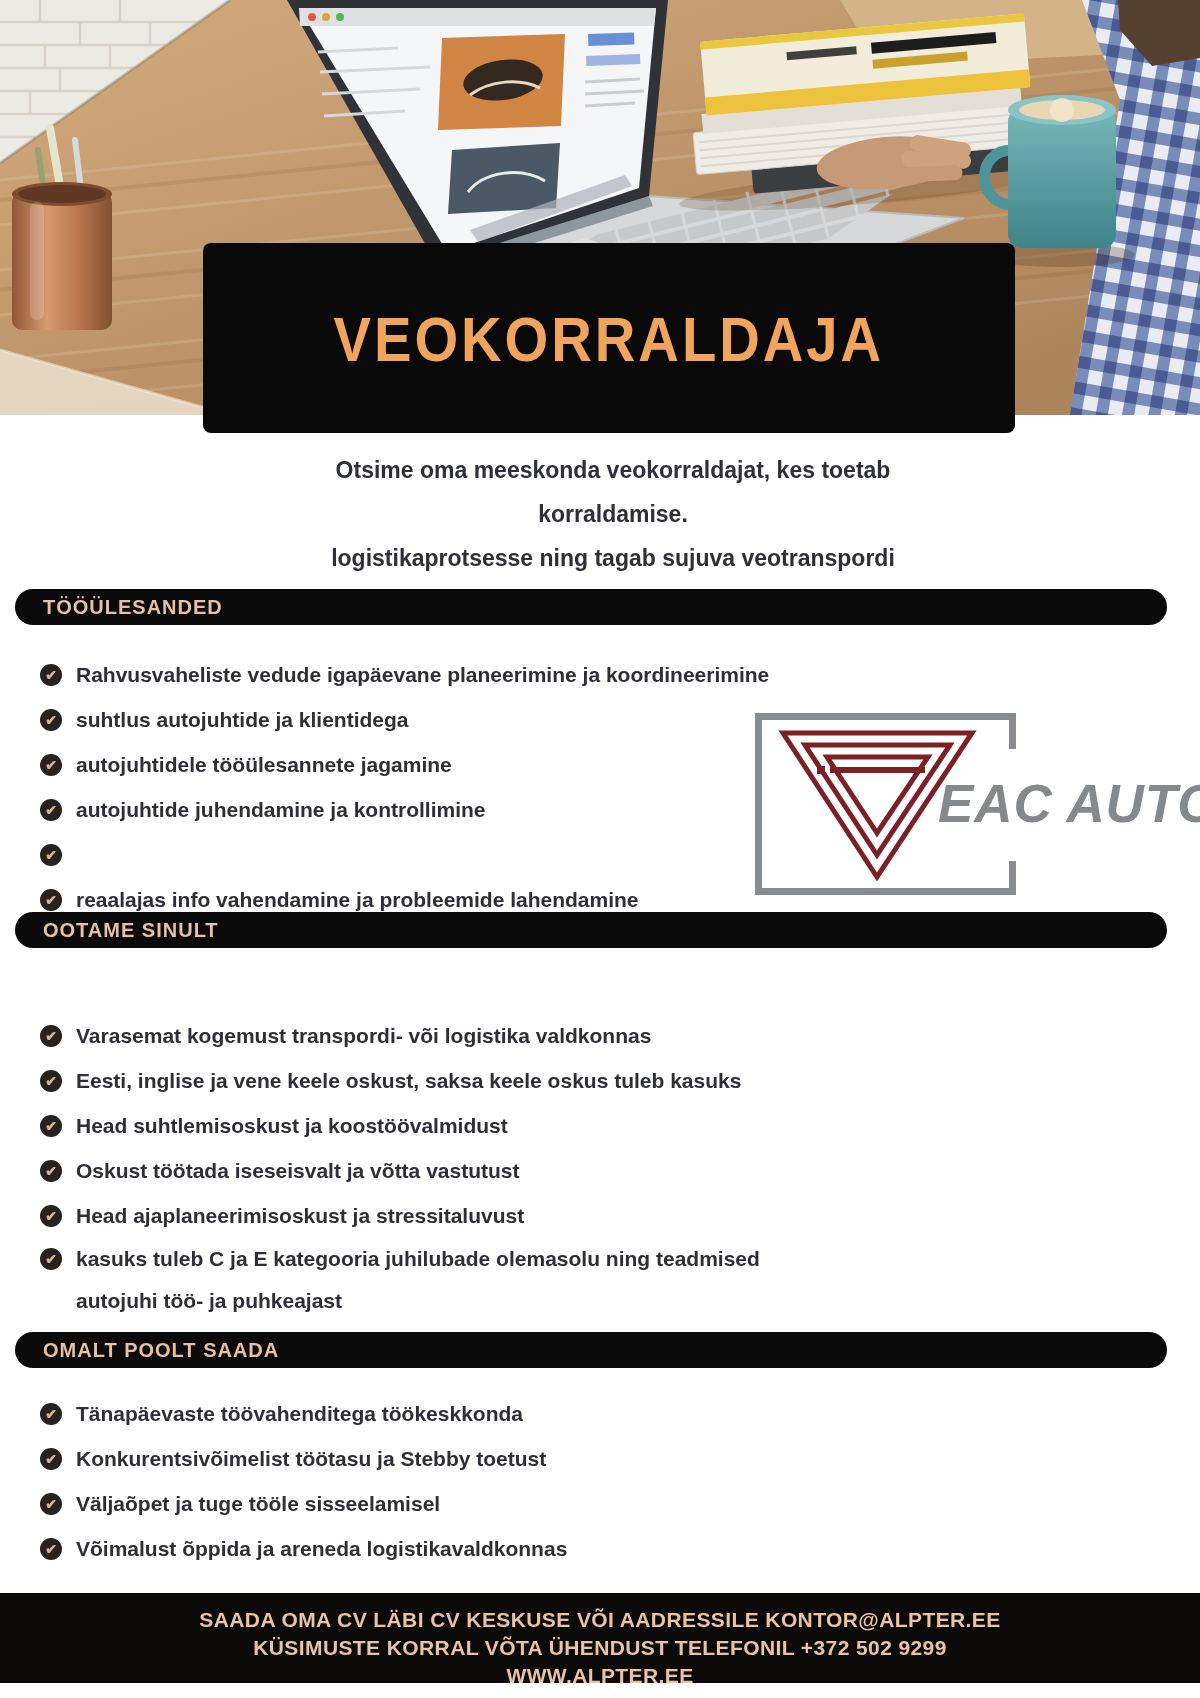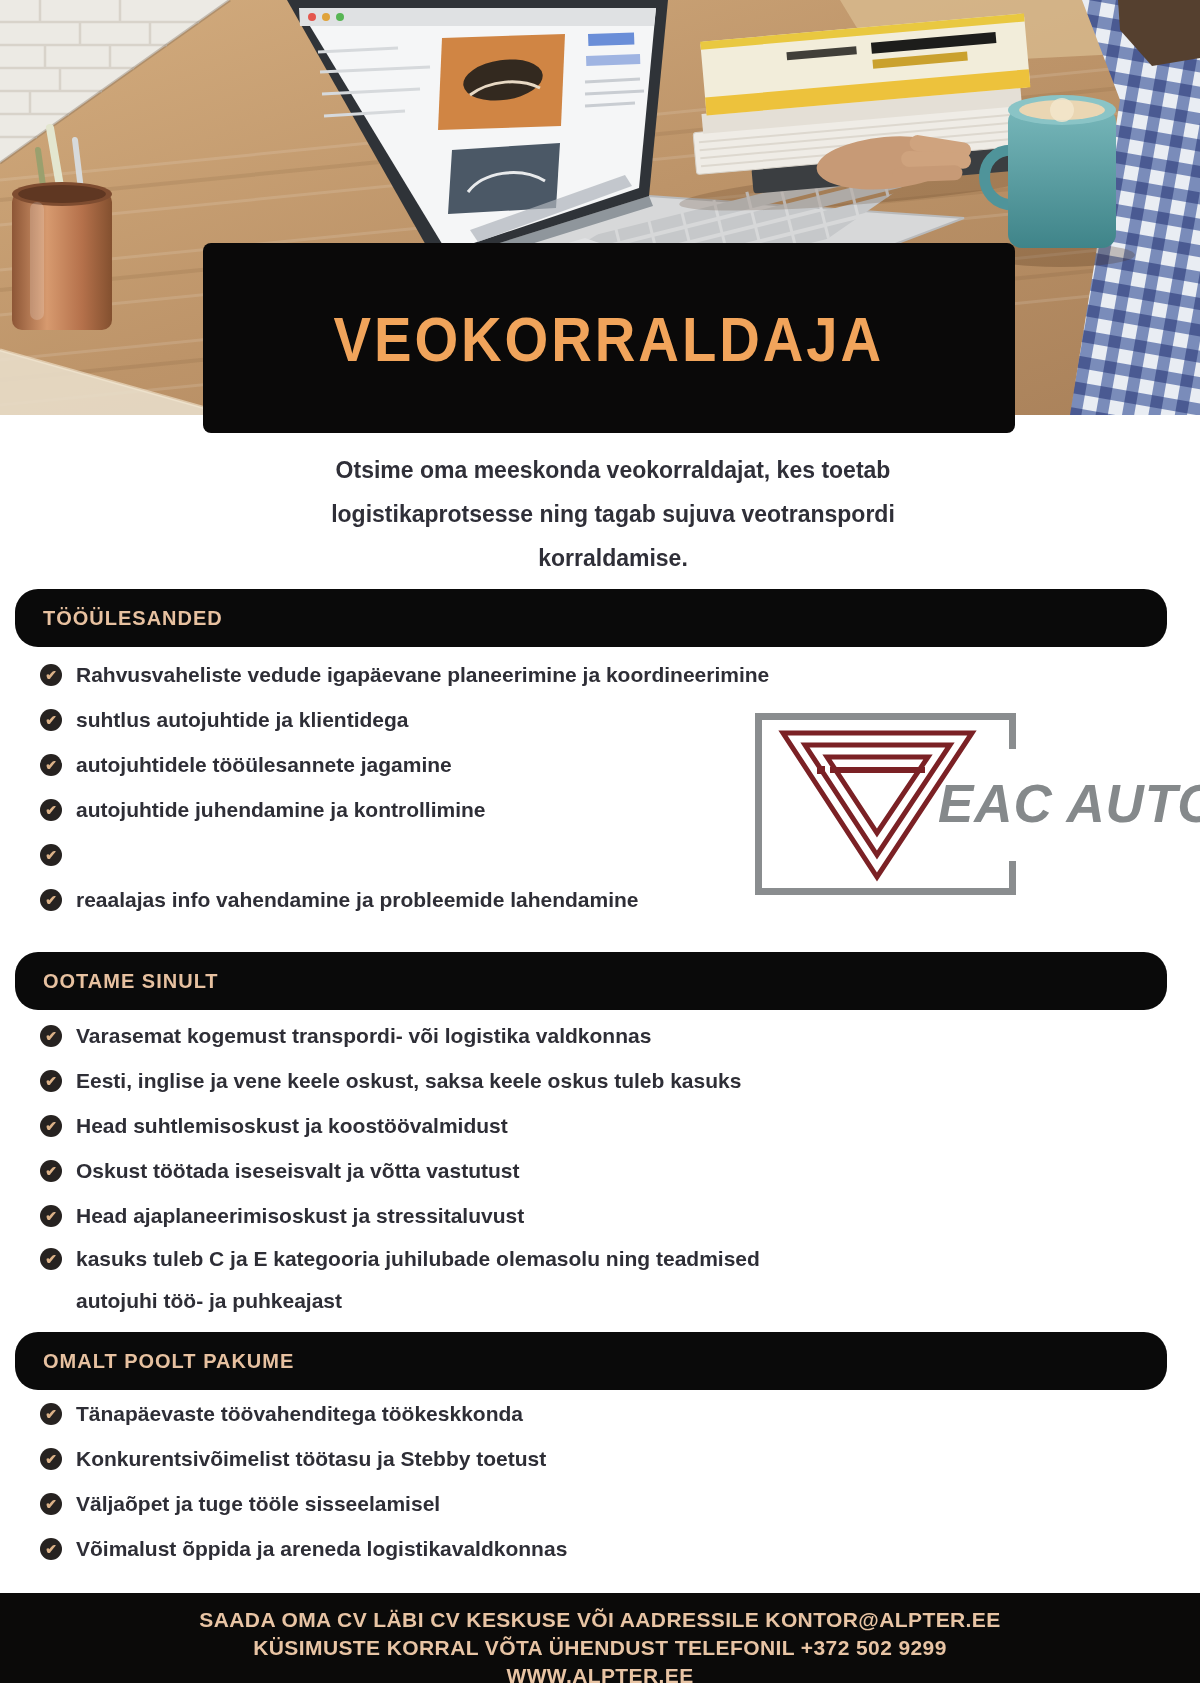--- a/index.html
+++ b/index.html
@@ -15,24 +15,24 @@
             border-radius:8px;display:flex;align-items:center;justify-content:center;}
   .titlebox h1{margin:0;font-size:58px;font-weight:700;color:#f1a45b;letter-spacing:3px;
                transform:scale(0.97,1.1);white-space:nowrap;}
 
   
   .intro{position:absolute;left:0;top:448px;width:1200px;text-align:center;
          font-size:23px;font-weight:bold;color:#2f2f38;}
   .intro div{line-height:44px;padding-left:26px;}
 
   
-  .bar{position:absolute;left:15px;width:1152px;height:58px;border-radius:23px;background:#0a0a0a;
+  .bar{position:absolute;left:15px;width:1152px;height:36px;border-radius:23px;background:#0a0a0a;
        display:flex;align-items:center;padding-left:28px;box-sizing:border-box;}
   .bar span{color:#e7c1a0;font-size:20px;font-weight:bold;letter-spacing:1px;}
-  .bar1{top:589px;} .bar2{top:952px;} .bar3{top:1332px;}
+  .bar1{top:589px;} .bar2{top:912px;} .bar3{top:1332px;}
 
   
   .blist{position:absolute;left:40px;margin:0;padding:0;list-style:none;}
   .l1{top:652px;} .l2{top:1013px;} .l3{top:1391px;}
   .blist li{display:flex;align-items:center;height:45px;white-space:nowrap;
             font-size:21px;font-weight:bold;color:#2e2e36;}
   .blist li .chk{width:22px;height:22px;border-radius:50%;background:#262220;color:#dcb288;
                  font-size:14px;line-height:22px;text-align:center;margin-right:14px;flex-shrink:0;}
   .blist li.two-line{height:90px;align-items:flex-start;white-space:normal;}
   .blist li.two-line .chk{margin-top:10px;}
@@ -231,22 +231,22 @@
       <rect x="30" y="202" width="14" height="118" rx="7" fill="#ffffff" opacity="0.18"></rect>
     </svg>
   </div>
 
   <div class="titlebox">
     <h1>VEOKORRALDAJA</h1>
   </div>
 
   <div class="intro">
     <div>Otsime oma meeskonda veokorraldajat, kes toetab</div>
+    <div>korraldamise.</div>
     <div>logistikaprotsesse ning tagab sujuva veotranspordi</div>
-    <div>korraldamise.</div>
   </div>
 
   <div class="bar bar1">
     <span>TÖÖÜLESANDED</span>
   </div>
   <ul class="blist l1">
     <li>
         <span class="chk">✔</span>
         <span class="txt">Rahvusvaheliste vedude igapäevane planeerimine ja koordineerimine</span>
       </li>
@@ -311,21 +311,21 @@
         <span class="chk">✔</span>
         <span class="txt">Head ajaplaneerimisoskust ja stressitaluvust</span>
       </li>
     <li class="two-line">
         <span class="chk">✔</span>
         <span class="txt">kasuks tuleb C ja E kategooria juhilubade olemasolu ning teadmised autojuhi töö- ja puhkeajast</span>
       </li>
   </ul>
 
   <div class="bar bar3">
-    <span>OMALT POOLT PAKUME</span>
+    <span>OMALT POOLT SAADA</span>
   </div>
   <ul class="blist l3">
     <li>
         <span class="chk">✔</span>
         <span class="txt">Tänapäevaste töövahenditega töökeskkonda</span>
       </li>
     <li>
         <span class="chk">✔</span>
         <span class="txt">Konkurentsivõimelist töötasu ja Stebby toetust</span>
       </li>

